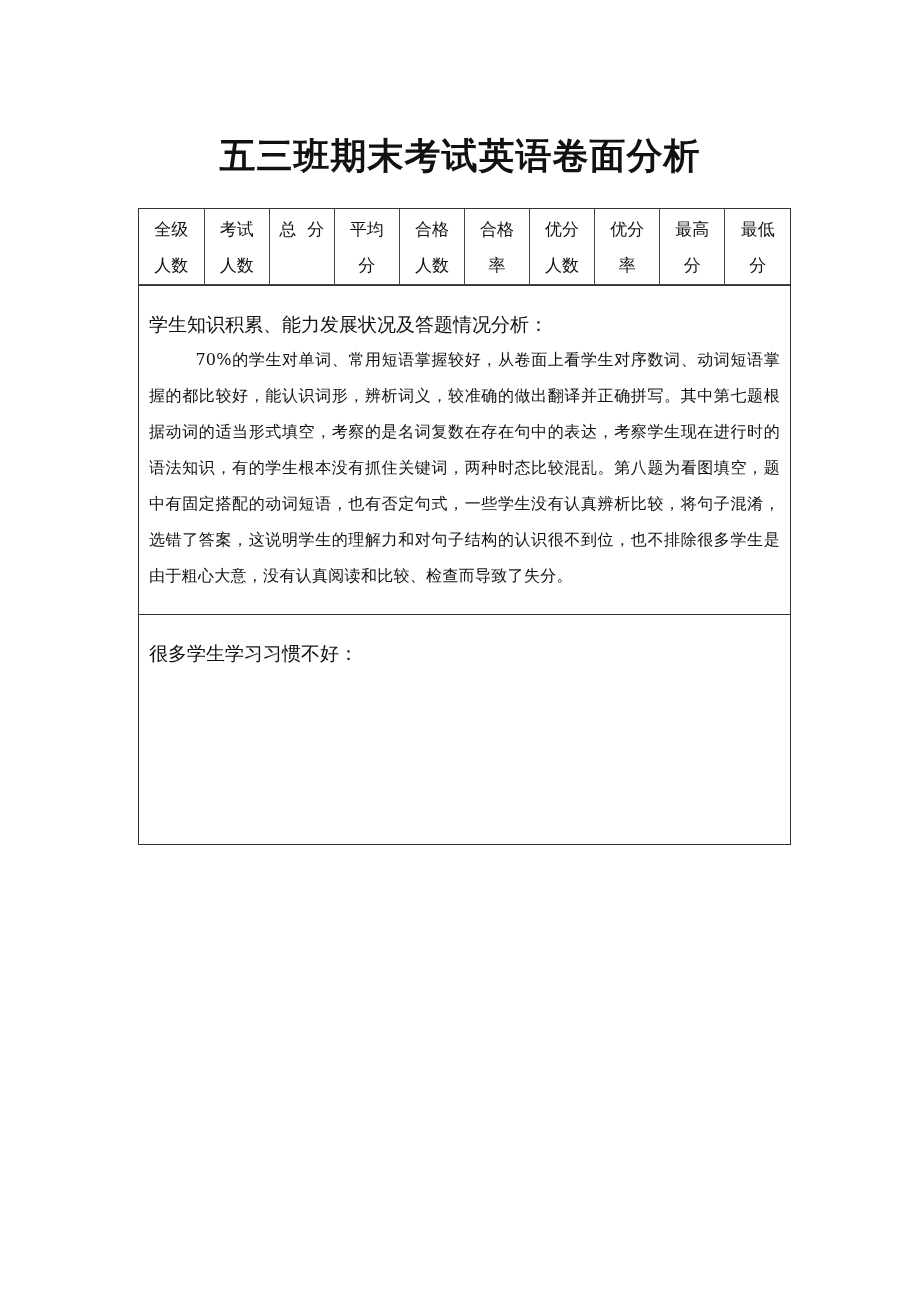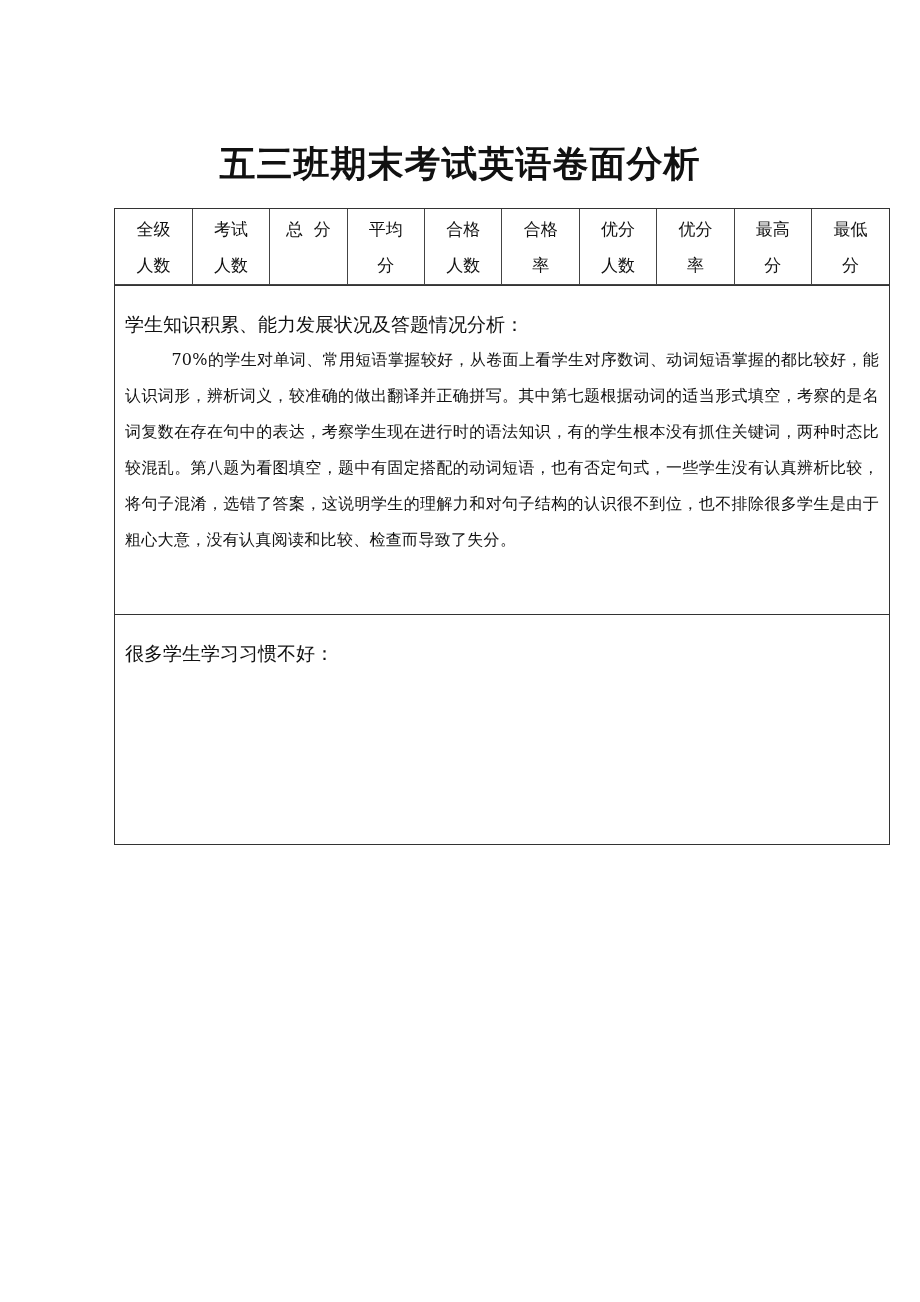--- a/index.html
+++ b/index.html
@@ -10,35 +10,35 @@
     body {
       width: 920px;
       height: 1302px;
       position: relative;
       font-family: "DejaVu Serif", "Liberation Serif", serif;
       color: #111111;
       overflow: hidden;
     }
     .doc-title {
       position: absolute;
-      top: 116px;
+      top: 108px;
       left: 0;
       width: 920px;
       text-align: center;
       font-size: 36px;
       font-weight: bold;
       letter-spacing: 1px;
       line-height: 48px;
       font-family: "DejaVu Sans", "Liberation Sans", sans-serif;
     }
     .sheet {
       position: absolute;
-      left: 114px;
+      left: 138px;
       top: 208px;
-      width: 776px;
+      width: 653px;
       border: 1px solid #333333;
       box-sizing: border-box;
     }
     table.stats {
       width: 100%;
       border-collapse: collapse;
       table-layout: fixed;
     }
     table.stats th, table.stats td {
       border: 1px solid #444444;

